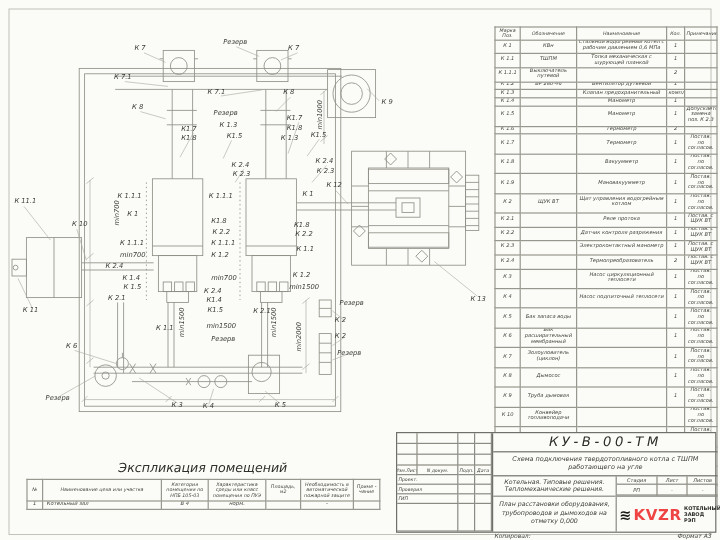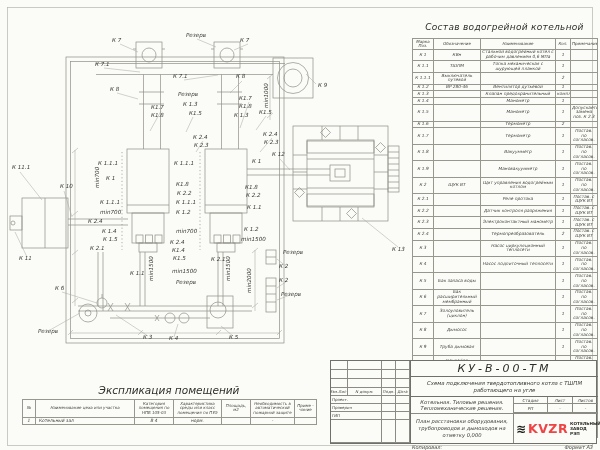--- a/index.html
+++ b/index.html
@@ -318,21 +318,20 @@
       <text x="19" y="260">К 11</text>
       <text x="55" y="290">К 6</text>
       <text x="38" y="333">Резерв</text>
       <text x="143" y="339">К 3</text>
       <text x="169" y="340">К 4</text>
       <text x="229" y="339">К 5</text>
     </g>
 </svg>
 
 <div id="parts">
-  <div class="ttl">Состав водогрейной котельной</div>
   <table class="tbl">
     <colgroup>
         <col class="w-pos">
         <col class="w-des">
         <col class="w-name">
         <col class="w-qty">
         <col class="w-note">
       </colgroup>
     <thead>
       <tr>

